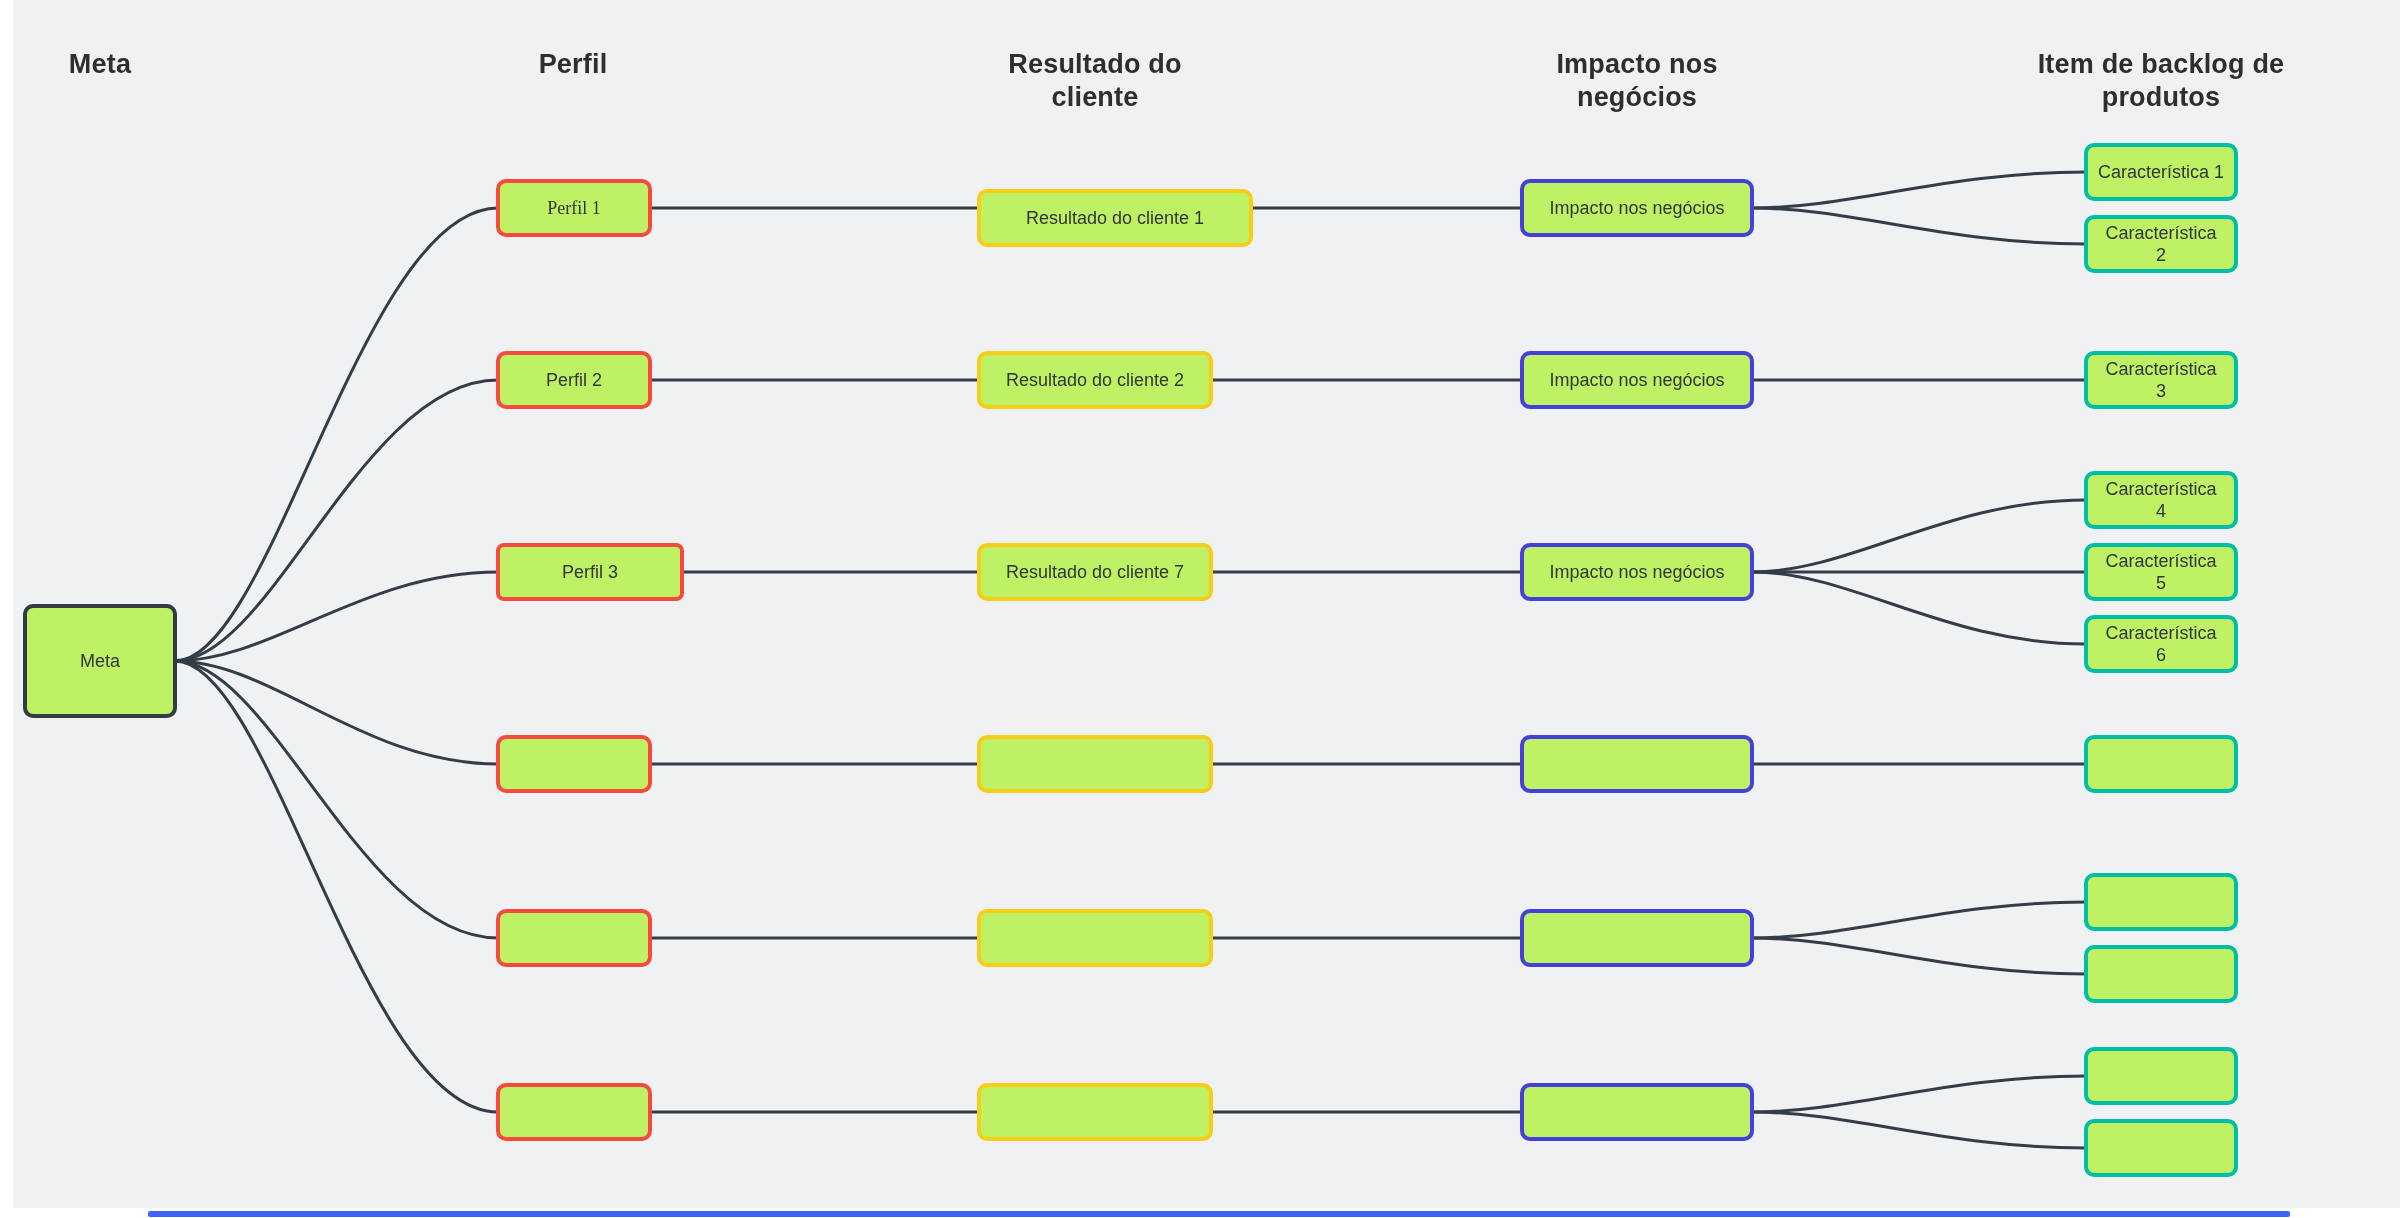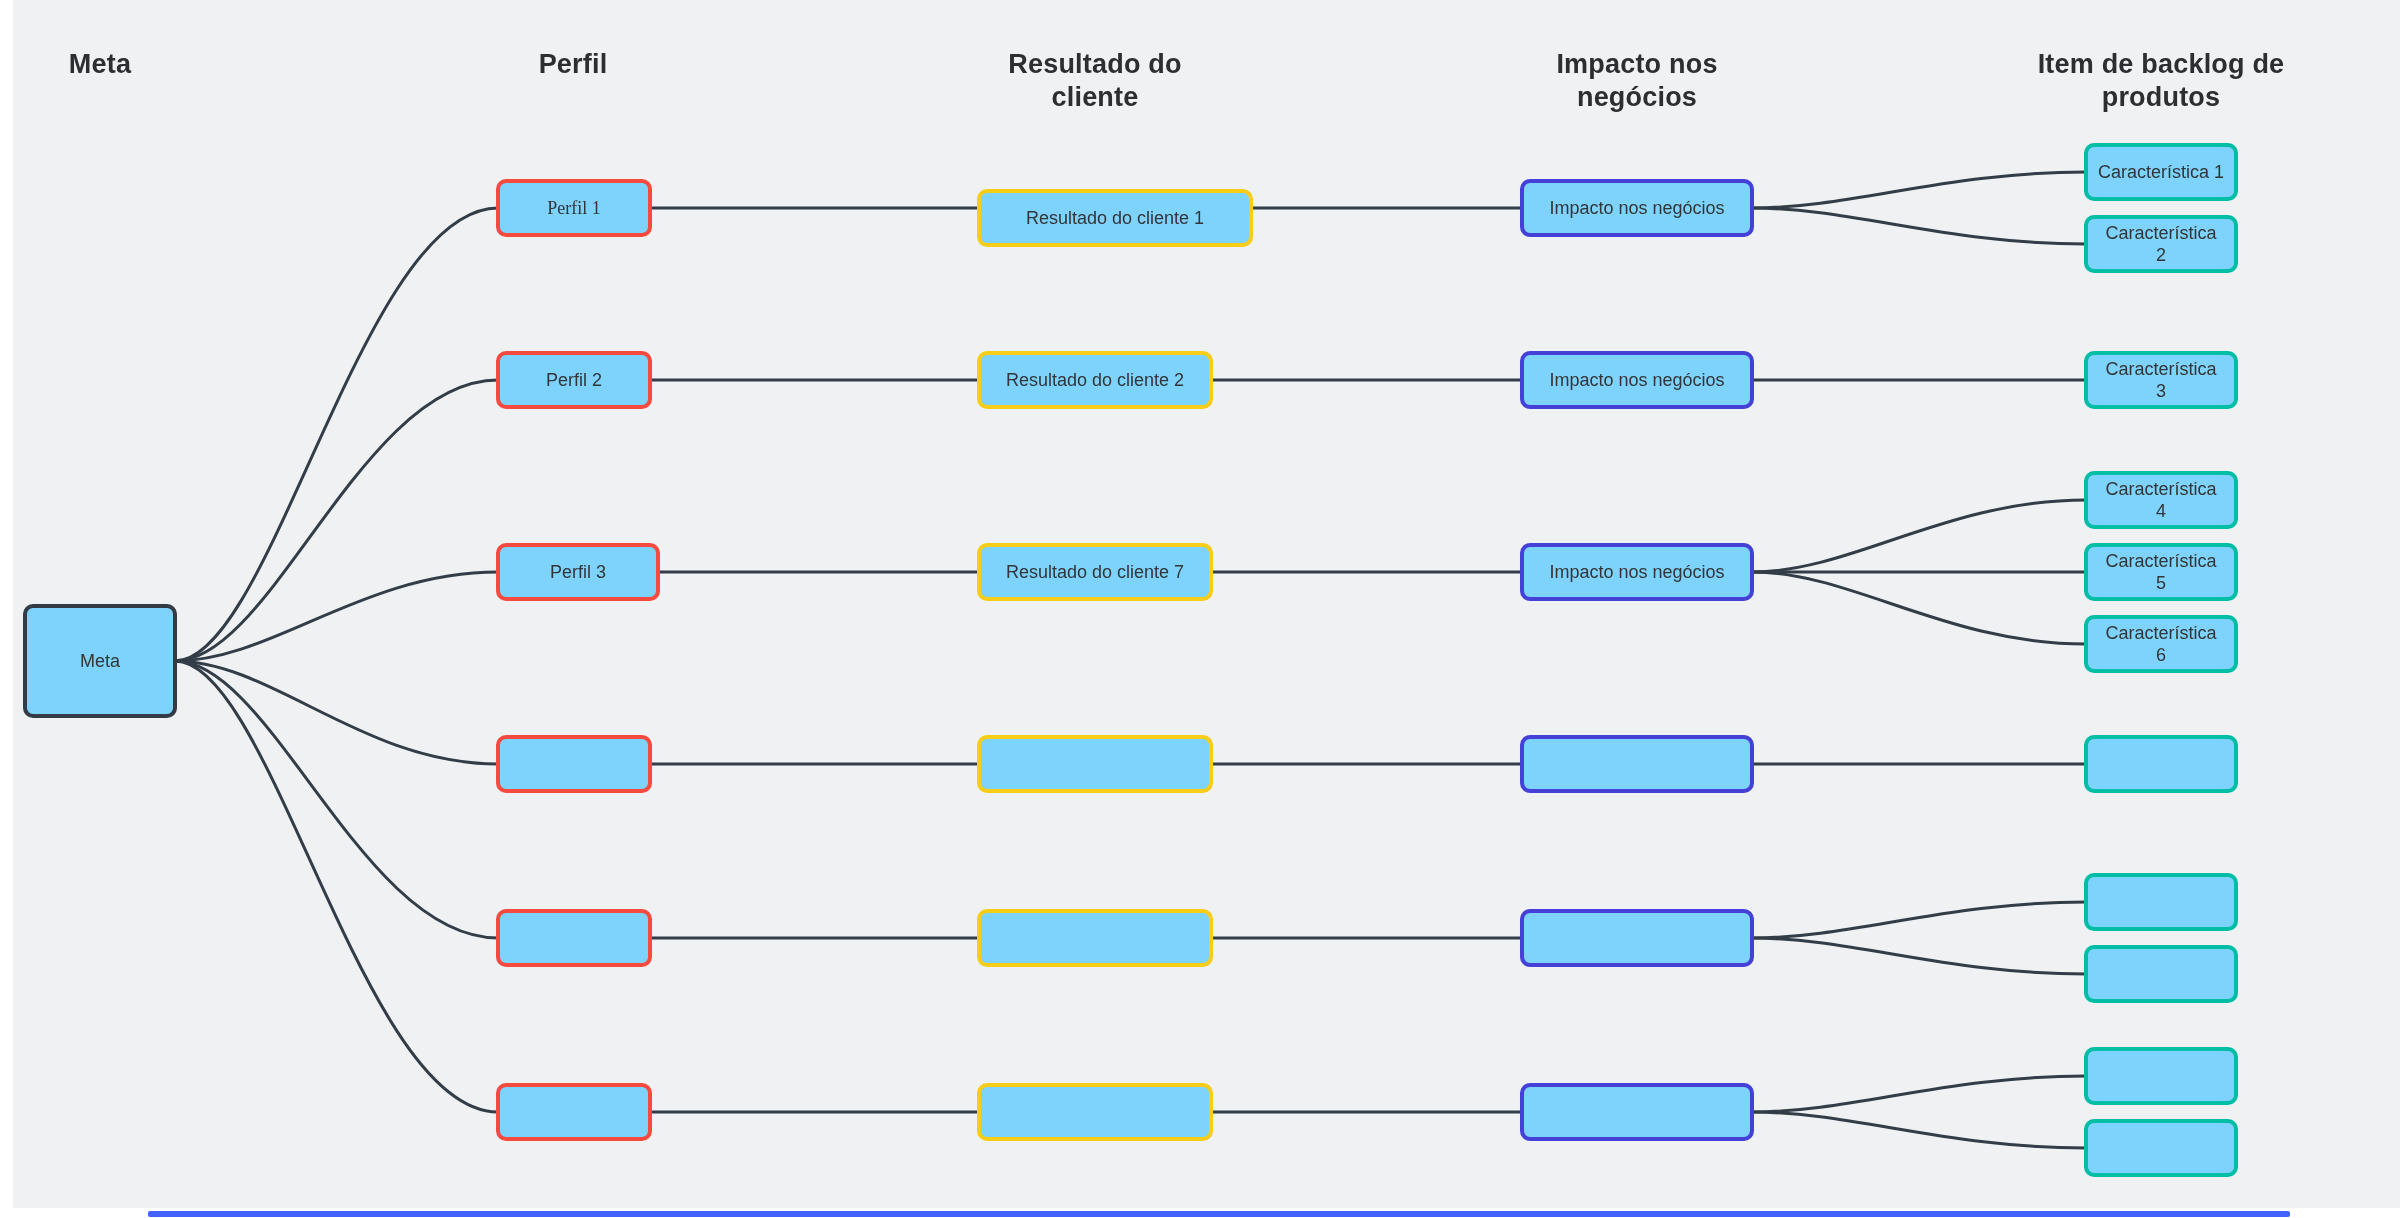--- a/index.html
+++ b/index.html
@@ -15,21 +15,21 @@
   .col-header{
     position:absolute;top:48px;width:340px;
     text-align:center;font-size:27px;line-height:33px;font-weight:700;
     color:#2c2e31;white-space:pre-line;letter-spacing:0.2px;
   }
   #edges{position:absolute;left:0;top:0;}
   #edges path{fill:none;stroke:#323d48;stroke-width:3;stroke-linecap:round;}
   .node{
     position:absolute;box-sizing:border-box;
     display:flex;align-items:center;justify-content:center;
-    background:#7dd3fc;border:4px solid #999;border-radius:10px;
+    background:#bef264;border:4px solid #999;border-radius:10px;
     font-size:18px;line-height:22px;color:#333538;text-align:center;
     white-space:pre-line;padding:0 4px;
   }
   .node.nowrap{white-space:nowrap;}
   .node.root{border-width:4px;}
 </style>
 </head>
 <body>
 
 <div id="stage">
@@ -75,21 +75,21 @@
   <div class="col-header" style="left:925px;">Resultado do
 cliente</div>
   <div class="col-header" style="left:1467px;text-align:center;">Impacto nos
 negócios</div>
   <div class="col-header" style="left:1991px;">Item de backlog de
 produtos</div>
 
 <div class="node nowrap root" style="left: 23px; top: 604px; width: 154px; height: 114px; border-color: rgb(51, 59, 69);">Meta</div>
     <div class="node nowrap" style="left: 496px; top: 179px; width: 156px; height: 58px; border-color: rgb(247, 74, 62); font-family: Liberation Serif, serif;">Perfil 1</div>
     <div class="node nowrap" style="left: 496px; top: 351px; width: 156px; height: 58px; border-color: rgb(247, 74, 62);">Perfil 2</div>
-    <div class="node nowrap" style="left: 496px; top: 543px; width: 164px; height: 58px; border-color: rgb(247, 74, 62);">Perfil 3</div>
+    <div class="node nowrap" style="left: 496px; top: 543px; width: 188px; height: 58px; border-color: rgb(247, 74, 62); border-radius: 8px;">Perfil 3</div>
     <div class="node" style="left: 496px; top: 735px; width: 156px; height: 58px; border-color: rgb(247, 74, 62);"></div>
     <div class="node" style="left: 496px; top: 909px; width: 156px; height: 58px; border-color: rgb(247, 74, 62);"></div>
     <div class="node" style="left: 496px; top: 1083px; width: 156px; height: 58px; border-color: rgb(247, 74, 62);"></div>
     <div class="node nowrap" style="left: 977px; top: 189px; width: 276px; height: 58px; border-color: rgb(247, 205, 23);">Resultado do cliente 1</div>
     <div class="node nowrap" style="left: 977px; top: 351px; width: 236px; height: 58px; border-color: rgb(247, 205, 23);">Resultado do cliente 2</div>
     <div class="node nowrap" style="left: 977px; top: 543px; width: 236px; height: 58px; border-color: rgb(247, 205, 23);">Resultado do cliente 7</div>
     <div class="node" style="left: 977px; top: 735px; width: 236px; height: 58px; border-color: rgb(247, 205, 23);"></div>
     <div class="node" style="left: 977px; top: 909px; width: 236px; height: 58px; border-color: rgb(247, 205, 23);"></div>
     <div class="node" style="left: 977px; top: 1083px; width: 236px; height: 58px; border-color: rgb(247, 205, 23);"></div>
     <div class="node nowrap" style="left: 1520px; top: 179px; width: 234px; height: 58px; border-color: rgb(68, 64, 216);">Impacto nos negócios</div>

